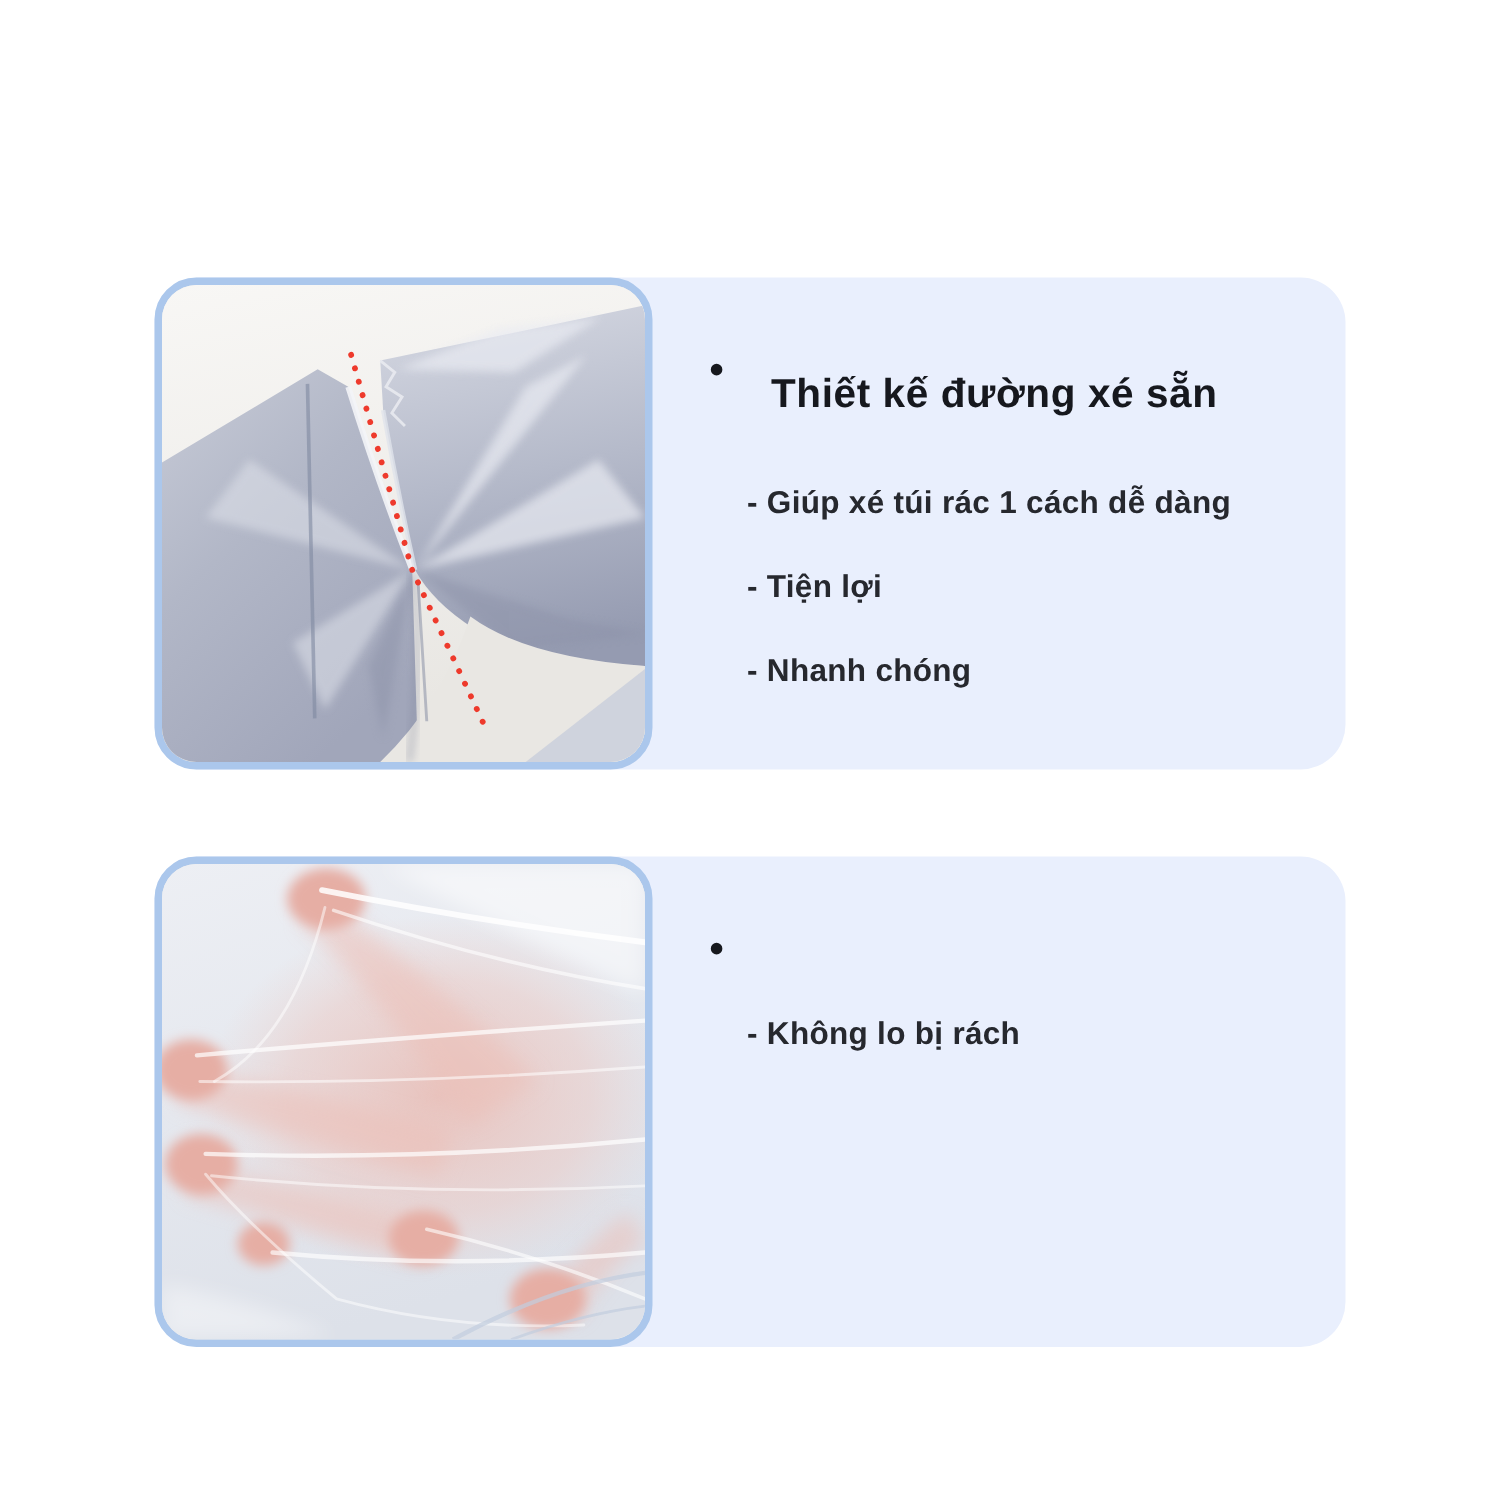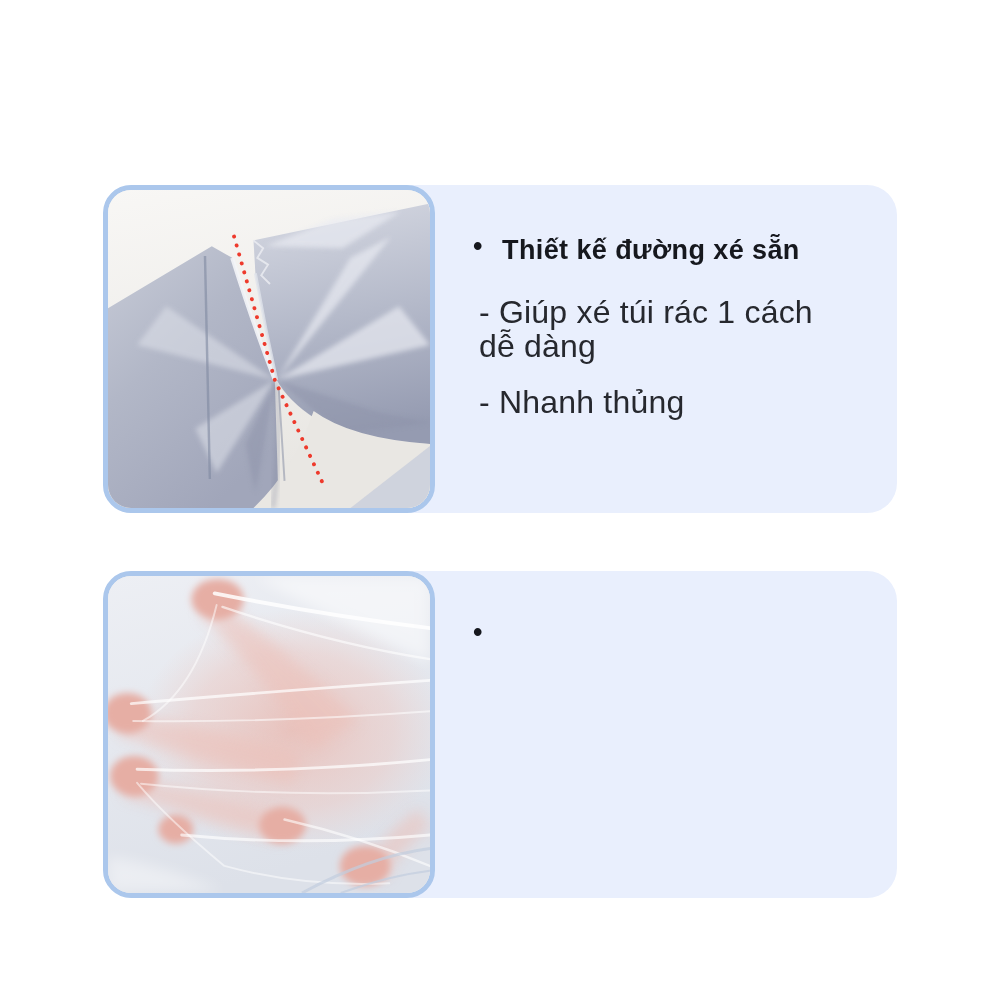--- a/index.html
+++ b/index.html
@@ -47,34 +47,35 @@
   }
   .bullet {
     flex: 0 0 25px;
     width: 25px;
     font-size: 27px;
     line-height: 34px;
     color: #16181e;
     font-weight: 700;
   }
   .title {
-    margin: 4px;
+    margin: 16px;
     font-size: 27px;
     line-height: 34px;
     font-weight: 700;
     color: #16181e;
     letter-spacing: 0.4px;
   }
   .item {
-    margin: 0 0 22px 6px;
-    font-size: 32px;
+    margin: 0 0 22px 25px;
+    font-size: 21px;
     line-height: 34px;
     color: #26282e;
     max-width: 368px;
     letter-spacing: 0.2px;
+    font-weight: bold;
   }
   .item:last-child { margin-bottom: 0; }
 </style>
 </head>
 <body>
 
 <div class="page">
 
   <section class="card card-a">
     <figure class="photo">
@@ -133,21 +134,22 @@
 
         <path d="M130,48 L172,196 L224,308" stroke="#ee3a2c" stroke-width="4" stroke-linecap="round" stroke-dasharray="0.1 9.5" fill="none"></path>
       </svg>
     </figure>
     <div class="copy">
       <div class="title-row">
         <span class="bullet">•</span>
         <h2 class="title">Thiết kế đường xé sẵn</h2>
       </div>
       <p class="item">- Giúp xé túi rác 1 cách dễ dàng</p>
-      <p class="item">- Nhanh thủng</p>
+      <p class="item">- Tiện lợi</p>
+      <p class="item">- Nhanh chóng</p>
     </div>
   </section>
 
   <section class="card card-b">
     <figure class="photo">
       <svg viewBox="0 0 332 328" preserveAspectRatio="none">
         <defs>
           <linearGradient id="gBg2" x1="0" y1="0" x2="0.3" y2="1">
             <stop offset="0" stop-color="#edeff4"></stop>
             <stop offset="1" stop-color="#dde1e9"></stop>
@@ -203,16 +205,17 @@
         <g stroke="#c2cdde" fill="none" opacity="0.7">
           <path d="M200,328 Q270,290 332,282" stroke-width="3"></path>
           <path d="M240,328 Q290,310 332,305" stroke-width="2"></path>
         </g>
       </svg>
     </figure>
     <div class="copy">
       <div class="title-row">
         <span class="bullet">•</span>
       </div>
+      <p class="item">- Không lo bị rách</p>
     </div>
   </section>
 
 </div>
 
 </body></html>

